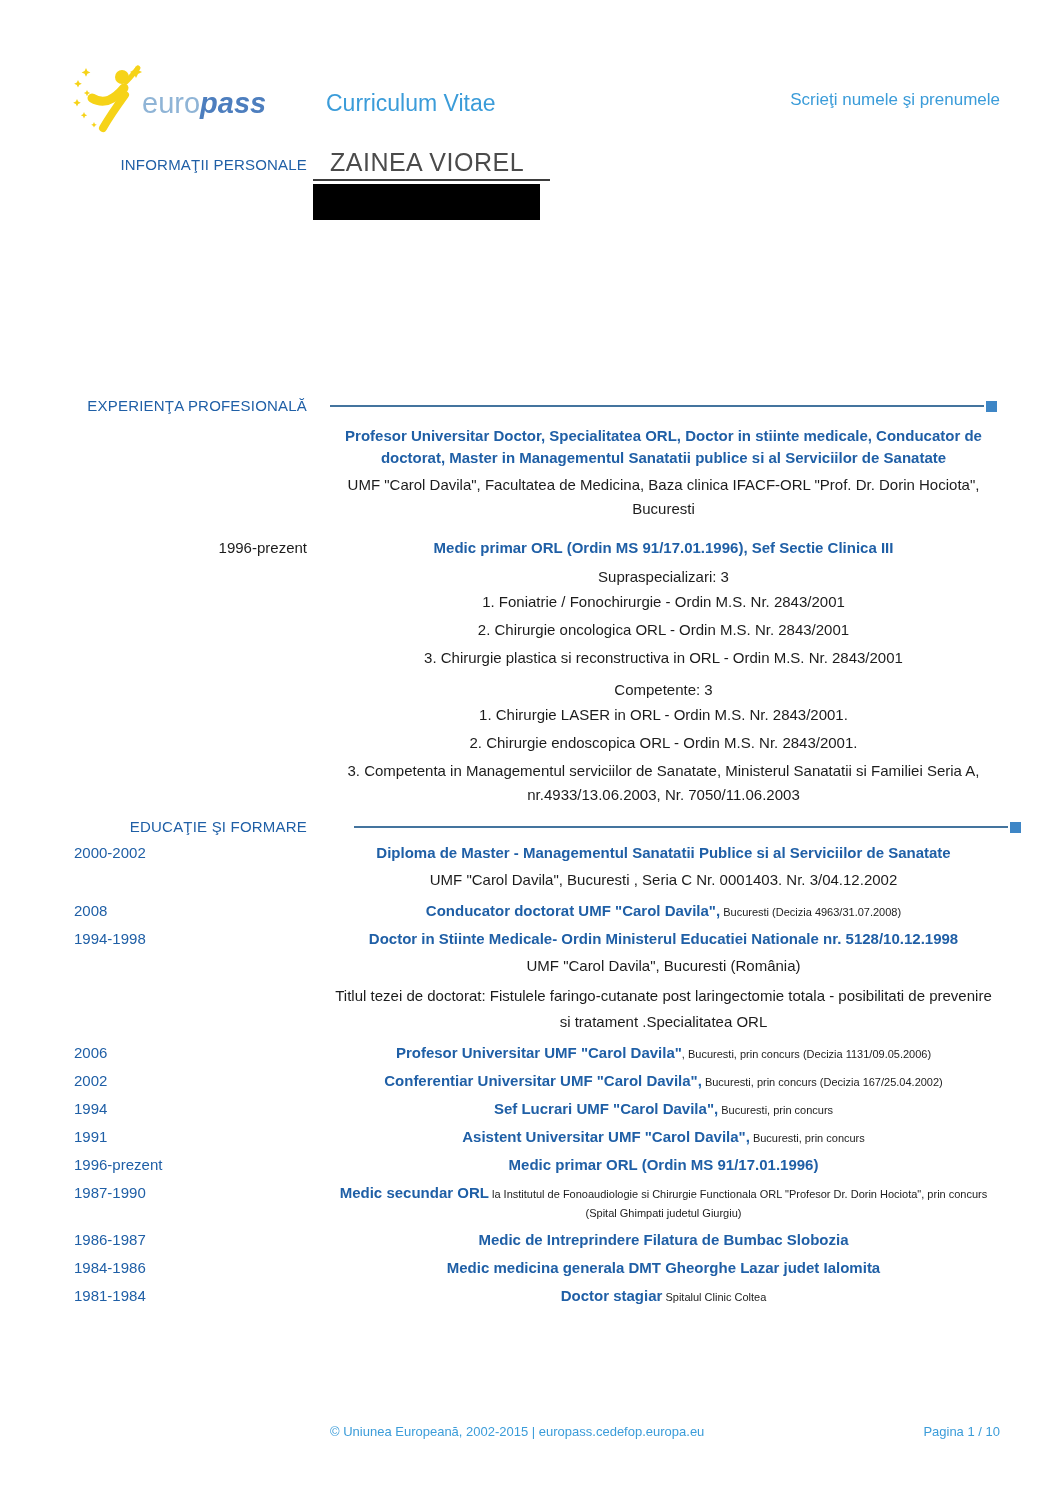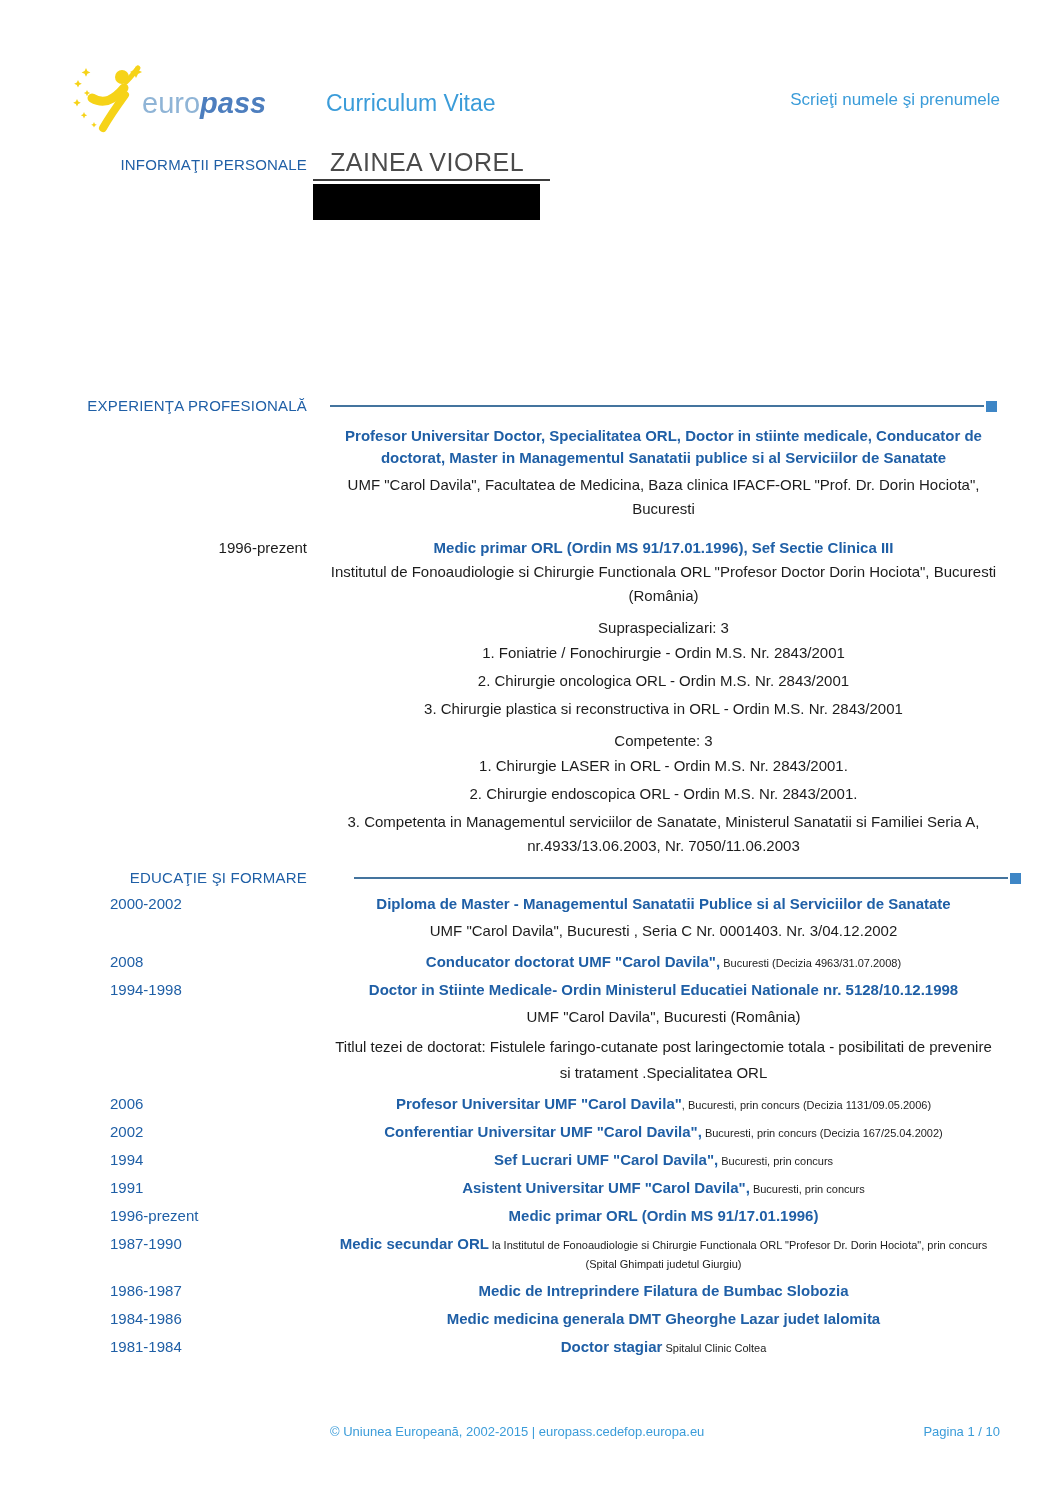--- a/index.html
+++ b/index.html
@@ -55,21 +55,21 @@
   .org{margin-top:4px;}
   .role-row{margin-top:18px;}
   .role-row .lcol{font-size:15px;color:#1c1c1c;line-height:18px;}
   .role-title{line-height:18px;}
   .role-org{margin-top:3px;}
   .list-item{line-height:24px;margin-top:4px;}
 
   
   .edu-row{margin-top:9px;}
   .edu-period{color:var(--dark-blue);font-size:15px;line-height:18px;text-align:left;
-              padding-left:110px;box-sizing:border-box;}
+              padding-left:74px;box-sizing:border-box;}
   .edu-line{font-size:15px;line-height:18px;}
   .edu-line .body-inline{font-size:11px;color:#1c1c1c;}
   .edu-extra{margin-top:4px;line-height:26px;}
 
   
   .footer-left{position:absolute;top:1424px;left:330px;font-size:13px;color:var(--light-blue);}
   .footer-right{position:absolute;top:1424px;right:58px;font-size:13px;color:var(--light-blue);}
 </style>
 </head>
 <body>
@@ -128,21 +128,20 @@
     <div class="row role-row">
       <div class="lcol">1996-prezent</div>
       <div class="rcol">
         <p class="bold-blue role-title">Medic primar ORL (Ordin MS 91/17.01.1996), Sef Sectie Clinica III</p>
       </div>
     </div>
 
     <div class="row">
       <div class="lcol"></div>
       <div class="rcol">
-        <p class="body-text role-org">Institutul de Fonoaudiologie si Chirurgie Functionala ORL "Profesor Doctor Dorin Hociota", Bucuresti (România)</p>
         <p class="bold-black">Supraspecializari: 3</p>
         <div>
 
             <p class="body-text list-item">1. Foniatrie / Fonochirurgie - Ordin M.S. Nr. 2843/2001</p>
 
             <p class="body-text list-item">2. Chirurgie oncologica ORL - Ordin M.S. Nr. 2843/2001</p>
 
             <p class="body-text list-item">3. Chirurgie plastica si reconstructiva in ORL - Ordin M.S. Nr. 2843/2001</p>
           </div>
         <p class="bold-black">Competente: 3</p>

